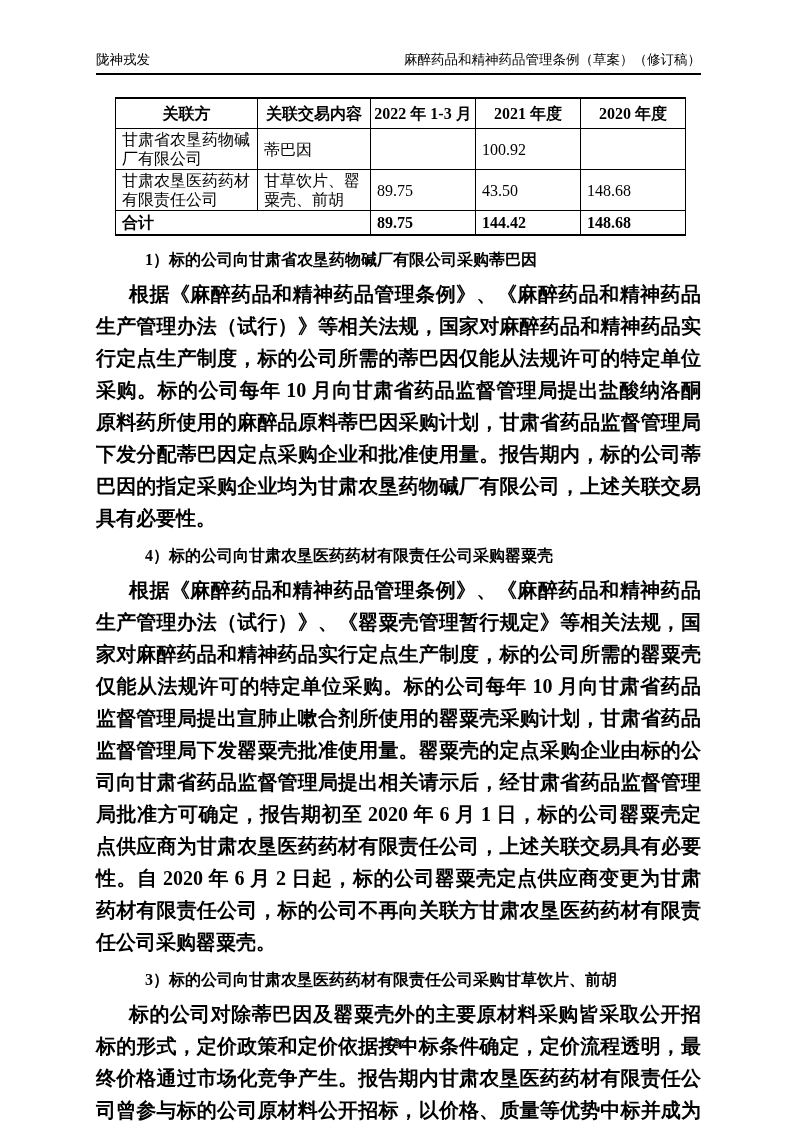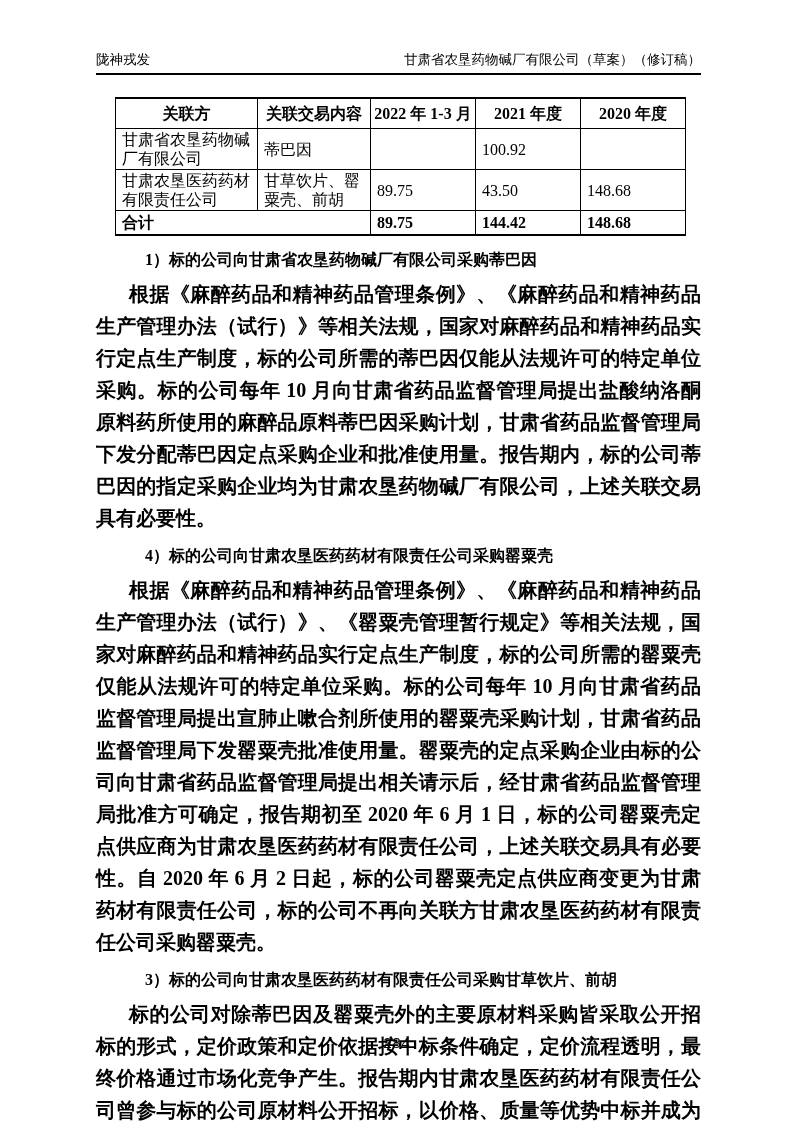--- a/index.html
+++ b/index.html
@@ -80,21 +80,21 @@
     font-family:Liberation Mono, monospace;
   }
 </style>
 </head>
 <body>
 
 <div class="page">
 
   <div class="doc-header">
     <span>陇神戎发</span>
-    <span>甘肃省农垦药物碱厂有限公司（草案）（修订稿）</span>
+    <span>麻醉药品和精神药品管理条例（草案）（修订稿）</span>
   </div>
 
   <div class="table-wrap">
     <table class="rel-table">
       <colgroup>
         <col style="width:142px">
           <col style="width:113px">
           <col style="width:105px">
           <col style="width:105px">
           <col style="width:105px">

